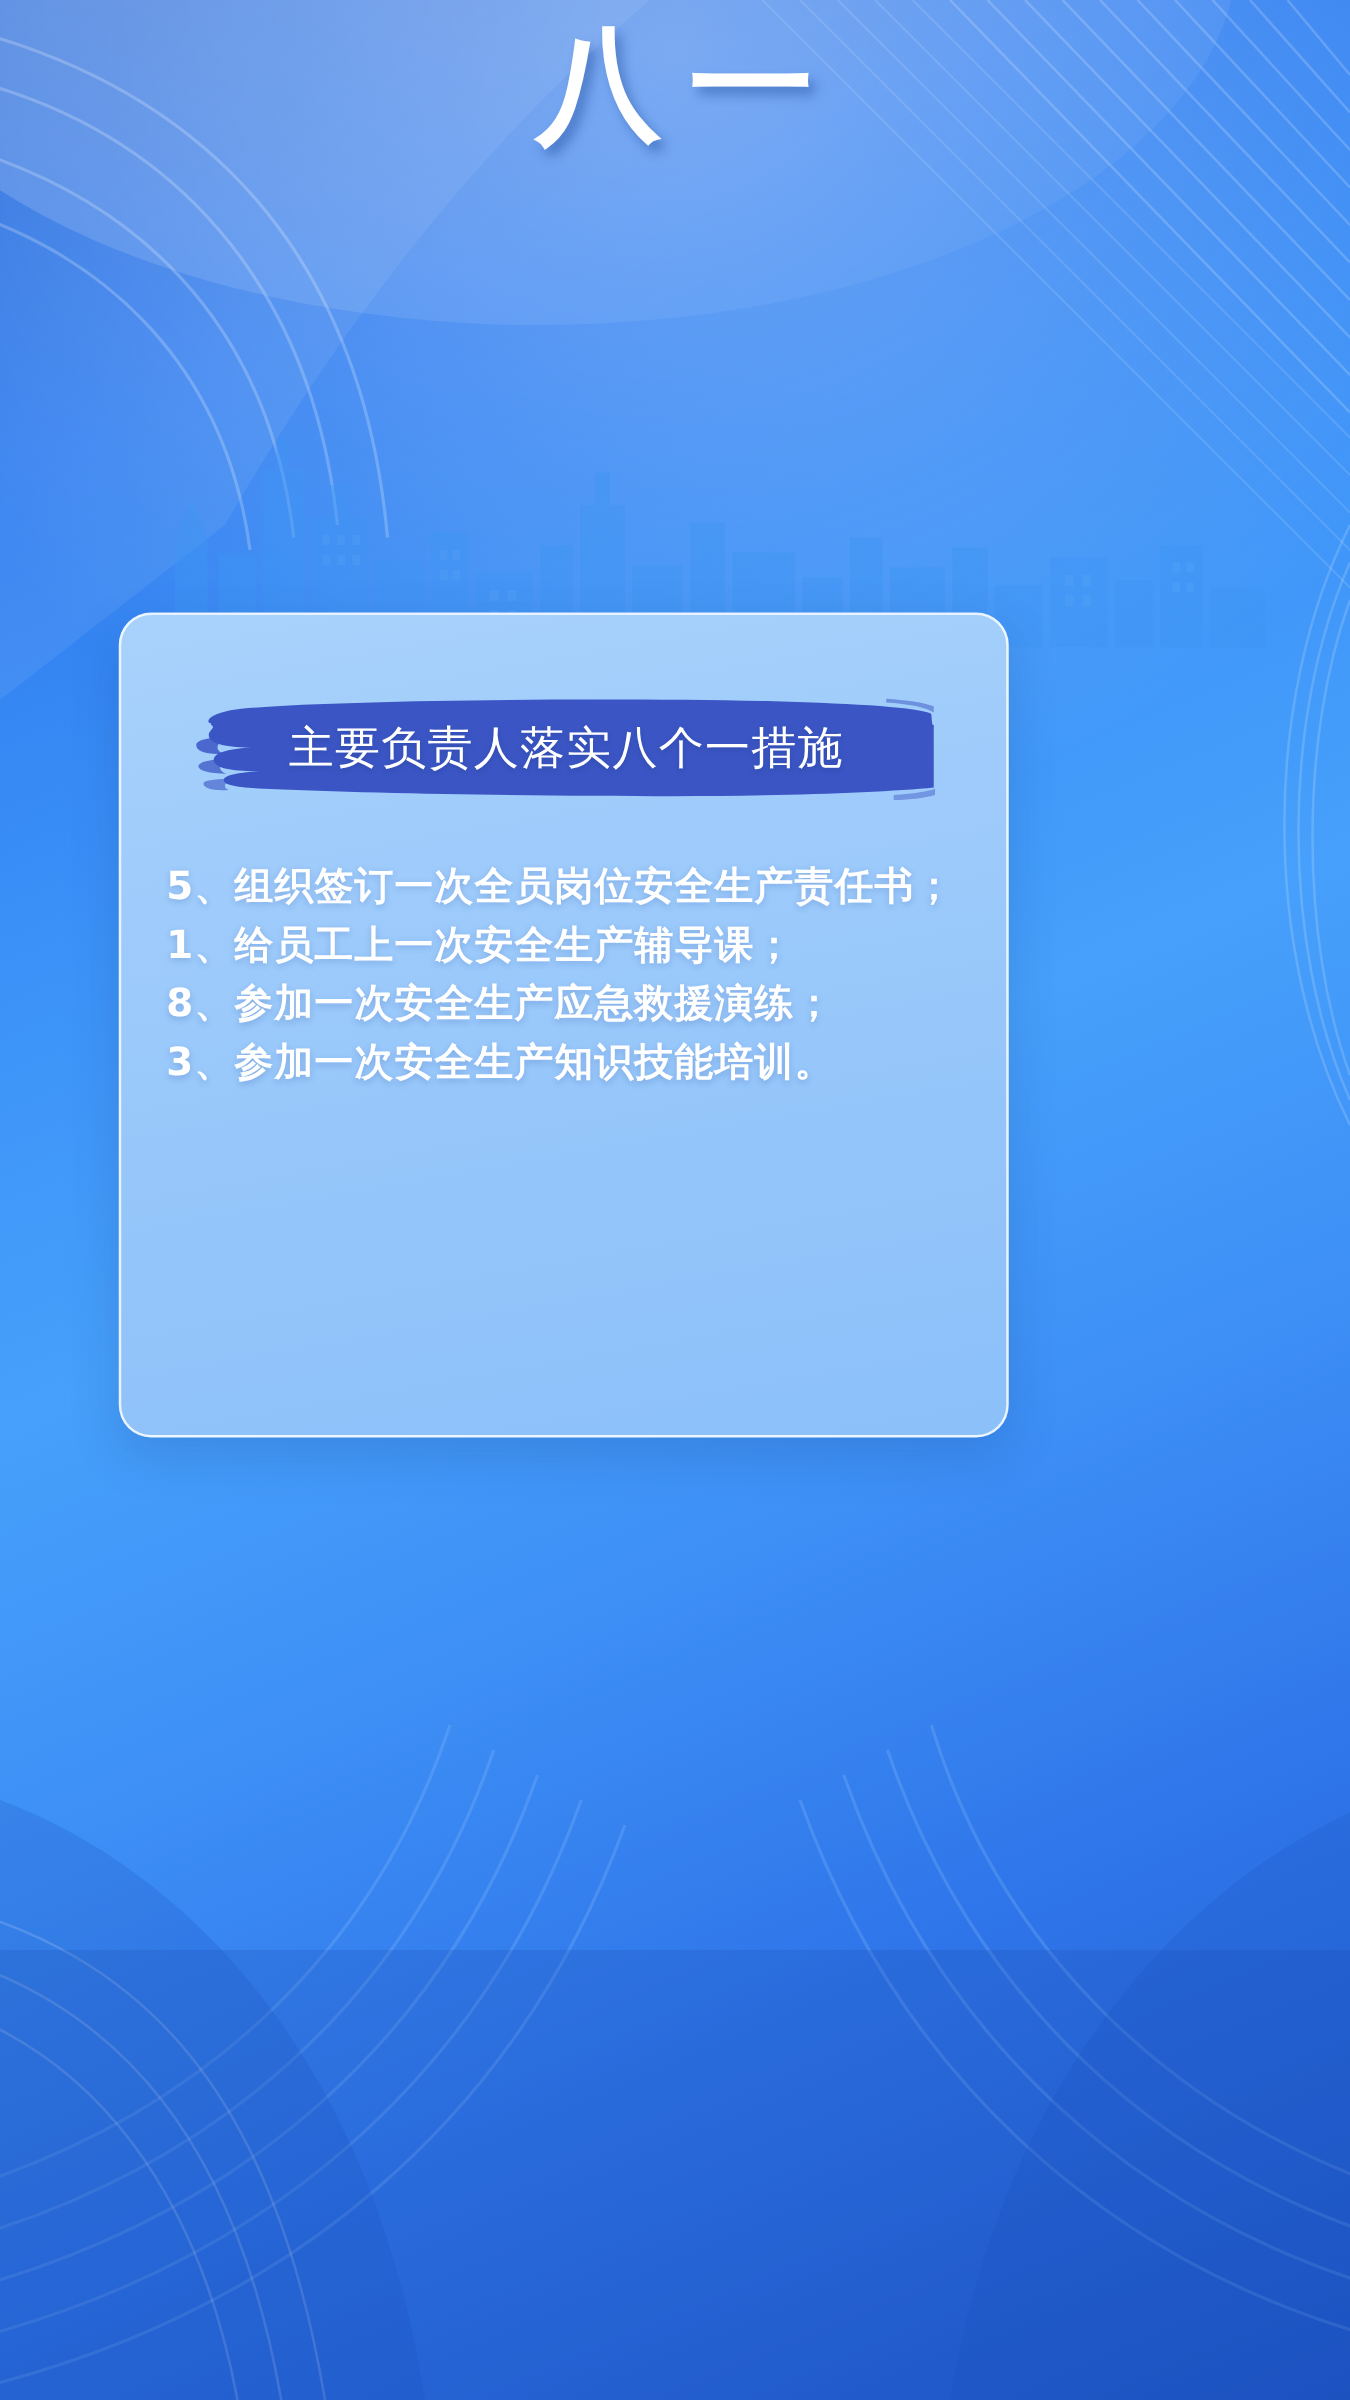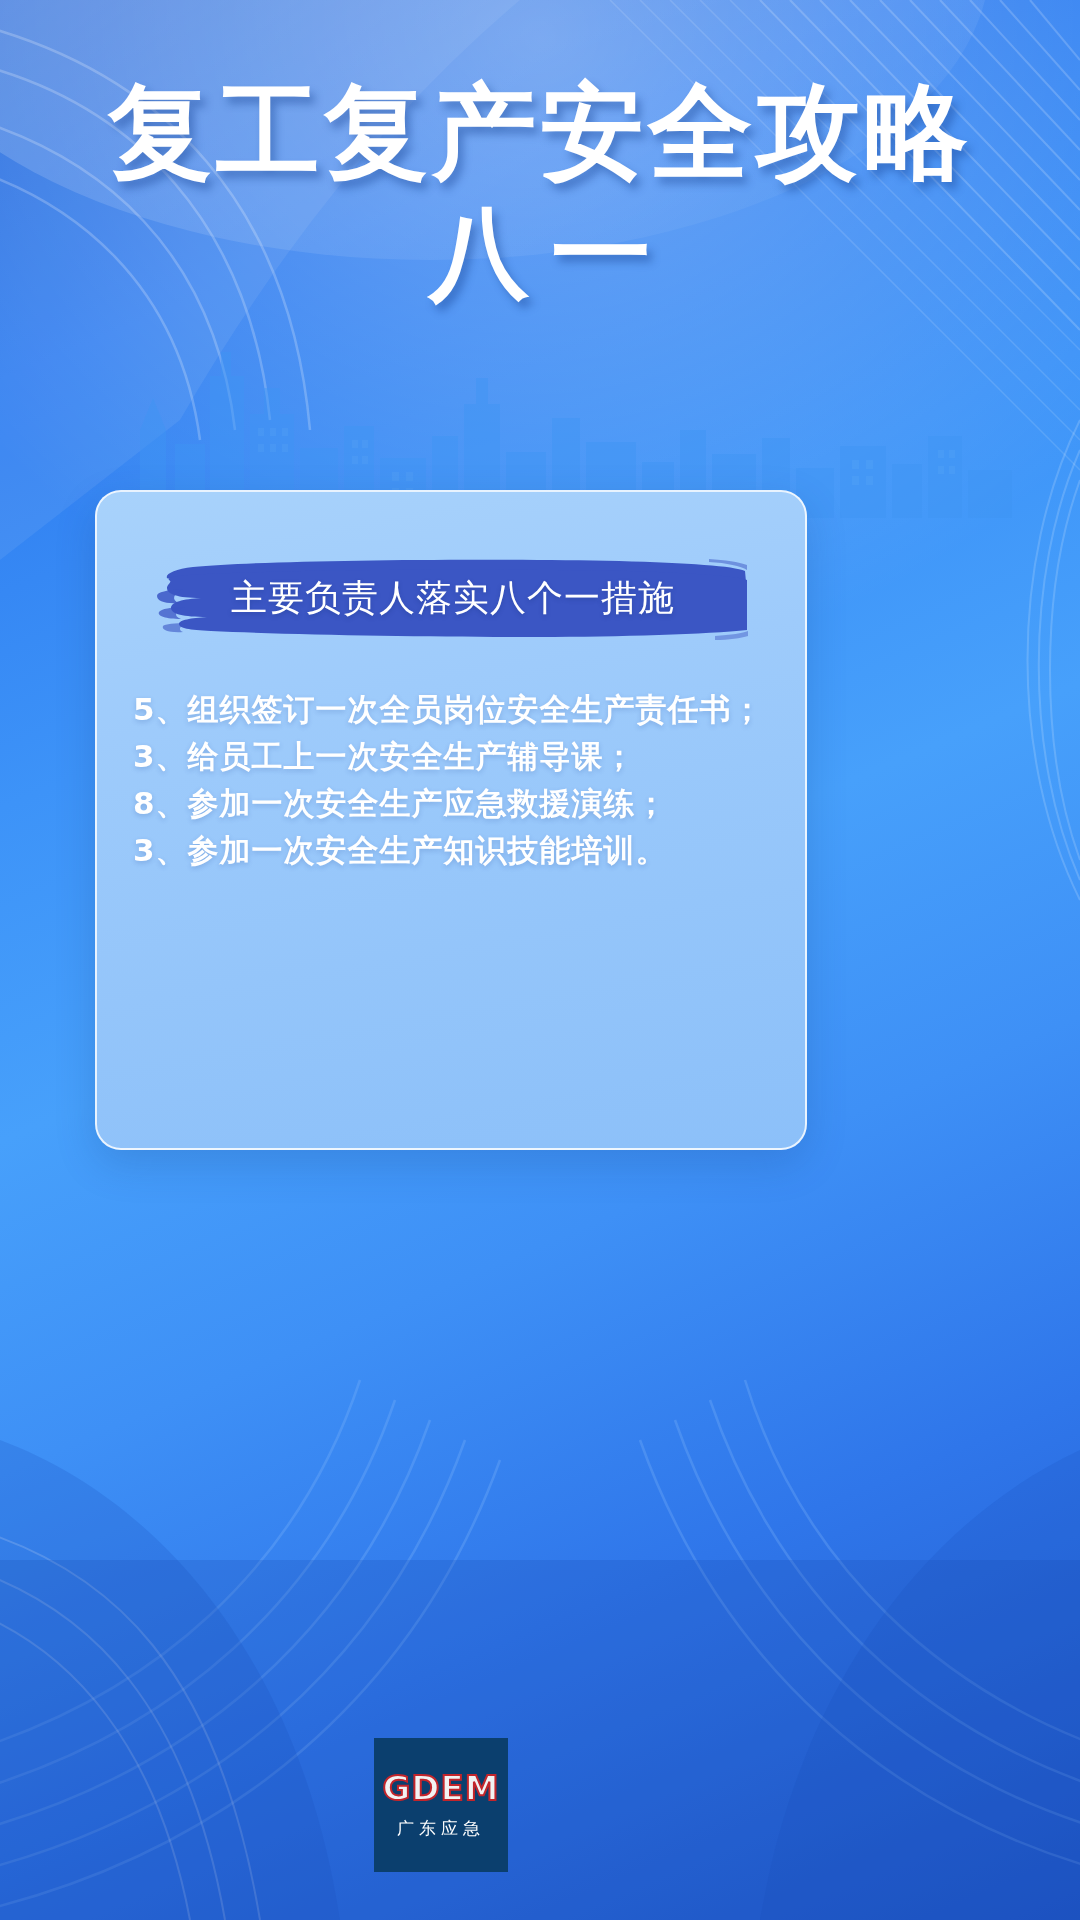--- a/index.html
+++ b/index.html
@@ -223,21 +223,20 @@
       <rect x="852" y="158" width="7" height="9"></rect>
         <rect x="866" y="158" width="7" height="9"></rect>
       <rect x="938" y="132" width="6" height="8"></rect>
         <rect x="949" y="132" width="6" height="8"></rect>
       <rect x="938" y="148" width="6" height="8"></rect>
         <rect x="949" y="148" width="6" height="8"></rect>
     </g>
   </svg>
 
   <div class="header">
-    <h1 class="title-main">复工复产安全攻略</h1>
     <div class="title-sub">八一</div>
   </div>
 
   <div class="card">
 
     <div class="banner">
       <svg viewBox="0 0 600 92" preserveAspectRatio="none">
         <path d="M18,26 C16,22 26,17 44,15 C120,8 330,6 470,9 C540,11 585,14 596,19
                  L597,30 C560,27 470,25 400,25 C300,25 150,27 60,31
                  C40,32 34,30 34,28 C34,26 40,25 52,24 C30,24 20,28 18,26 Z" fill="#3b56c4"></path>
@@ -249,24 +248,20 @@
         <path d="M10,60 C12,57 22,55 36,55 C26,59 24,64 32,67 C17,67 8,64 10,60 Z" fill="#3b56c4" opacity=".75"></path>
         <path d="M14,74 C16,72 26,71 38,71 C30,74 29,78 34,80 C21,81 12,78 14,74 Z" fill="#3b56c4" opacity=".6"></path>
         <path d="M560,10 C578,11 592,14 598,18 L598,13 C590,10 576,8 560,7 Z" fill="#3b56c4" opacity=".5"></path>
         <path d="M566,84 C582,83 594,81 599,79 L599,84 C592,86 580,88 566,88 Z" fill="#3b56c4" opacity=".45"></path>
       </svg>
       <div class="banner-text">主要负责人落实八个一措施</div>
     </div>
 
     <ul class="list">
       <li>5、组织签订一次全员岗位安全生产责任书；</li>
-      <li>3、给员工上一次安全生产辅导课；</li>
+      <li>1、给员工上一次安全生产辅导课；</li>
       <li>8、参加一次安全生产应急救援演练；</li>
       <li>3、参加一次安全生产知识技能培训。</li>
     </ul>
   </div>
 
-  <div class="logo-box">
-    <div class="logo-gdem">GDEM</div>
-    <div class="logo-cn">广东应急</div>
-  </div>
 
 </div>
 
 </body></html>

